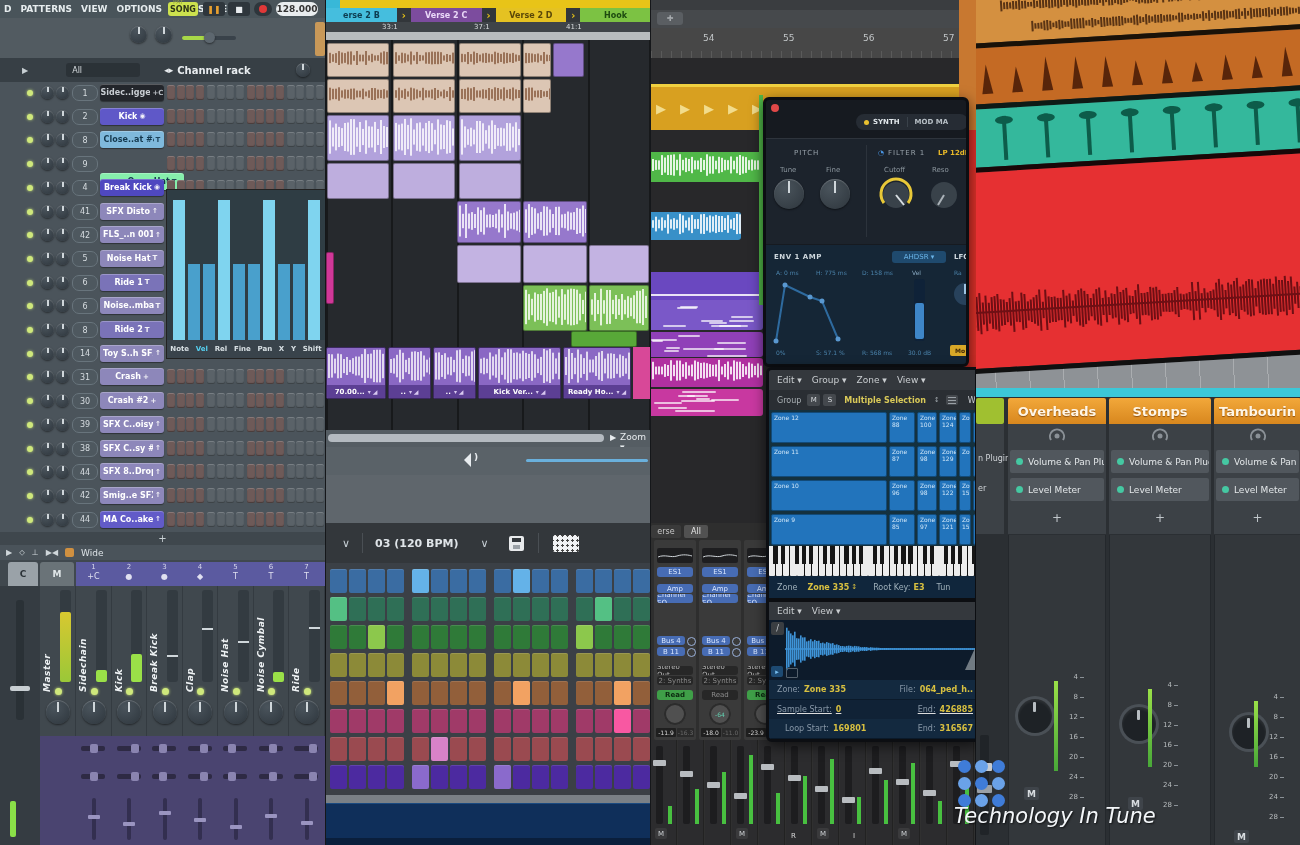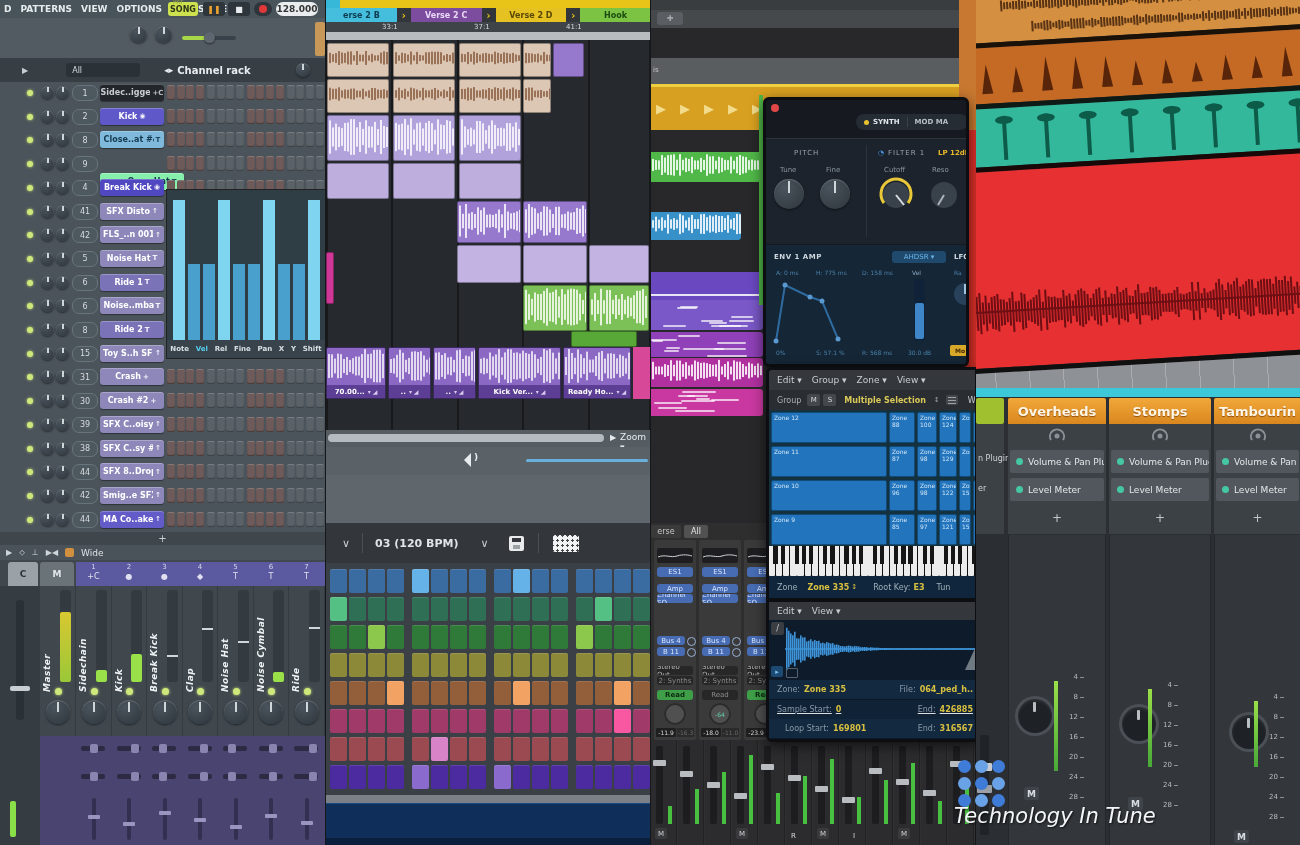--- a/index.html
+++ b/index.html
@@ -331,21 +331,21 @@
           </span>
         </div>
         <div style="position: absolute; left: 0px; top: 260.7px; width: 325px; height: 22px;">
           <span class="led" style="position: absolute; left: 27px; top: 8px;"></span>
           <span class="flknob abs" style="position: absolute; left: 41px; top: 4px; width: 13px; height: 13px;">
             <i></i>
           </span>
           <span class="flknob abs" style="position: absolute; left: 56px; top: 4px; width: 13px; height: 13px;">
             <i></i>
           </span>
-          <span class="numbox abs" style="position: absolute; left: 72px; top: 3px;">15</span>
+          <span class="numbox abs" style="position: absolute; left: 72px; top: 3px;">14</span>
           <span class="namebtn abs" style="position: absolute; left: 100px; top: 2px; width: 64px; height: 17px; background: rgb(141, 135, 186); color: rgb(255, 255, 255);">
             <span style="overflow: hidden; white-space: nowrap; max-width: 50px;">Toy S..h SFX</span>
             <span style="margin-left: 2px; font-size: 7px; opacity: 0.9;">↑</span>
           </span>
         </div>
         <div style="position: absolute; left: 0px; top: 284.4px; width: 325px; height: 22px;">
           <span class="led" style="position: absolute; left: 27px; top: 8px;"></span>
           <span class="flknob abs" style="position: absolute; left: 41px; top: 4px; width: 13px; height: 13px;">
             <i></i>
           </span>
@@ -1408,23 +1408,26 @@
     <div class="abs" style="left:0;top:795px;width:325px;height:8px;background:#7a8086;"></div>
     <div class="abs" style="left:0;top:803px;width:325px;height:42px;background:#0f2f5a;border-top:1px solid #1a4a80;"></div>
     <div class="abs" style="left:0;top:838px;width:325px;height:7px;background:#0a1f3c;"></div>
   </div>
 
   <div class="panel" id="p3" style="left:650px;width:325px;background:#28282a;border-left:1px solid #15171a;">
     <div class="abs" style="left:0;top:0;width:325px;height:10px;background:#3a3d40;"></div>
     <div class="abs" style="left:0;top:10px;width:325px;height:18px;background:#46494c;">
       <span class="abs ctr" style="left:6px;top:2px;width:26px;height:13px;background:#5a5e62;border-radius:3px;color:#cfd3d6;font-size:8px;">✛</span>
     </div>
-    <div class="abs" style="left:0;top:58px;width:325px;height:26px;background:#5a5d60;">
-      <span class="abs t7" style="left:2px;top:8px;color:#c8c8c8;">is</span>
-    </div>
+    <div id="logic-ruler" class="abs" style="left:0;top:28px;width:325px;height:30px;background:#474747;background-image:repeating-linear-gradient(90deg,#5a5a5a 0 1px,transparent 1px 10px);background-size:100% 7px;background-position:0 23px;background-repeat:no-repeat;">
+        <span style="position: absolute; left: 52px; top: 5px; font-size: 9px; color: rgb(194, 198, 200);">54</span>
+        <span style="position: absolute; left: 132px; top: 5px; font-size: 9px; color: rgb(194, 198, 200);">55</span>
+        <span style="position: absolute; left: 212px; top: 5px; font-size: 9px; color: rgb(194, 198, 200);">56</span>
+        <span style="position: absolute; left: 292px; top: 5px; font-size: 9px; color: rgb(194, 198, 200);">57</span>
+      </div>
     <div id="logic-tracks" class="abs" style="left:0;top:84px;width:325px;height:356px;">
         <div style="position: absolute; left: 0px; top: 0px; width: 308px; height: 46px; background: rgb(216, 160, 32); border-top: 3px solid rgb(240, 208, 64); box-sizing: border-box; overflow: hidden;">
           <span style="position: absolute; left: 5px; top: 14px; font-size: 13px; color: rgb(242, 220, 140);">▶</span>
           <span style="position: absolute; left: 29px; top: 14px; font-size: 13px; color: rgb(242, 220, 140);">▶</span>
           <span style="position: absolute; left: 53px; top: 14px; font-size: 13px; color: rgb(242, 220, 140);">▶</span>
           <span style="position: absolute; left: 77px; top: 14px; font-size: 13px; color: rgb(242, 220, 140);">▶</span>
           <span style="position: absolute; left: 101px; top: 14px; font-size: 13px; color: rgb(242, 220, 140);">▶</span>
           <span style="position: absolute; left: 125px; top: 14px; font-size: 13px; color: rgb(242, 220, 140);">▶</span>
           <span style="position: absolute; left: 149px; top: 14px; font-size: 13px; color: rgb(242, 220, 140);">▶</span>
           <span style="position: absolute; left: 173px; top: 14px; font-size: 13px; color: rgb(242, 220, 140);">▶</span>

